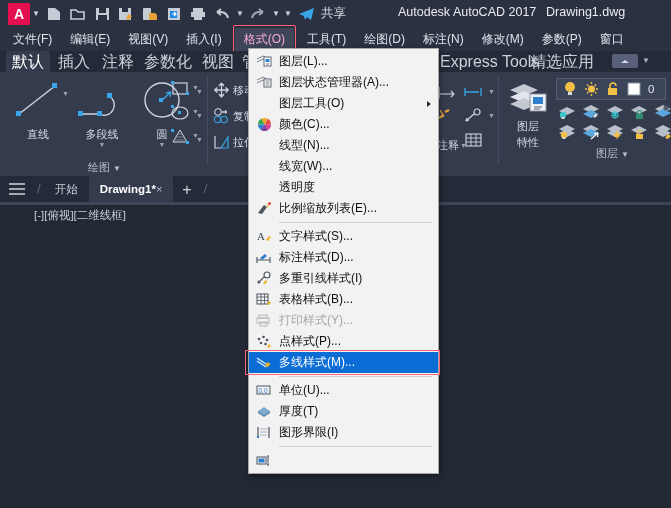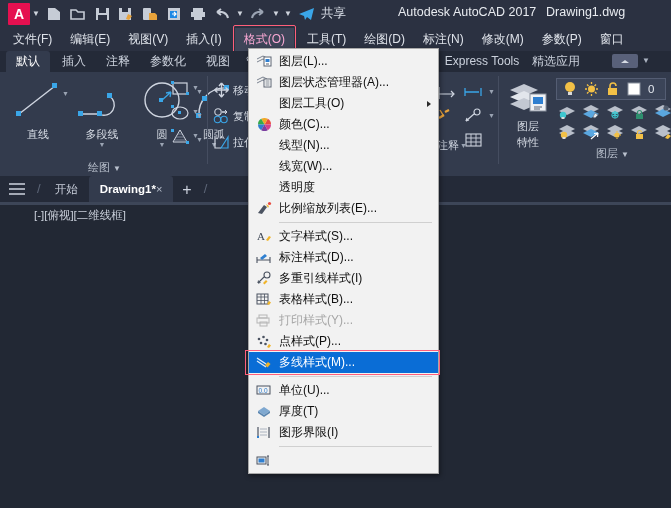--- a/index.html
+++ b/index.html
@@ -56,21 +56,21 @@
     border:1.5px solid #ff5f7a; border-radius:2px; pointer-events:none;
   }
 
   
   .ribbontabs {
     position:absolute; left:0; top:51px; width:671px; height:21px;
     background:#242a38;
   }
   .rtab {
     position:absolute; top:0; height:21px; line-height:21px;
-    color:#cbd1dc; font-size:12px; text-align:center; white-space:nowrap;
+    color:#cbd1dc; font-size:16px; text-align:center; white-space:nowrap;
   }
   .rtab.sel {
     background:#333b4d; color:#ffffff;
     border-top-left-radius:3px; border-top-right-radius:3px;
   }
 
   
   .ribbonbody {
     position:absolute; left:0; top:72px; width:671px; height:104px;
     background:#333b4d;
@@ -296,30 +296,20 @@
     <div class="big-btn" style="left:138px;top:6px;width:48px">
       <svg width="46" height="44">
         <circle cx="23" cy="22" r="17" stroke="#cfd5e0" stroke-width="1.4" fill="none"></circle>
         <path d="M22 23l10 -9M32 14l-5 1M32 14l-1 5" stroke="#3aa6e8" stroke-width="1.3" fill="none"></path>
         <rect x="20" y="20" width="4" height="4" fill="#3aa6e8"></rect>
       </svg>
       <span class="lbl">圆</span>
       <span class="dd">▼</span>
     </div>
 
-    <div class="big-btn" style="left:188px;top:6px;width:52px">
-      <svg width="50" height="44">
-        <path d="M10 38a26 26 0 0 1 28 -28" stroke="#cfd5e0" stroke-width="1.4" fill="none"></path>
-        <rect x="7" y="35" width="5" height="5" fill="#3aa6e8"></rect>
-        <rect x="13" y="18" width="5" height="5" fill="#3aa6e8"></rect>
-        <rect x="35" y="7" width="5" height="5" fill="#3aa6e8"></rect>
-      </svg>
-      <span class="lbl">圆弧</span>
-      <span class="dd">▼</span>
-    </div>
 
     <div style="position:absolute;left:170px;top:8px">
       <svg width="20" height="17">
         <rect x="3" y="3" width="14" height="11" stroke="#cfd5e0" stroke-width="1.2" fill="none"></rect>
         <rect x="1" y="1" width="3" height="3" fill="#3aa6e8"></rect>
           <rect x="16" y="12" width="3" height="3" fill="#3aa6e8"></rect>
       </svg>
     </div>
     <span style="position:absolute;left:192px;top:12px;color:#9aa3b2;font-size:7px">▼</span>
 

